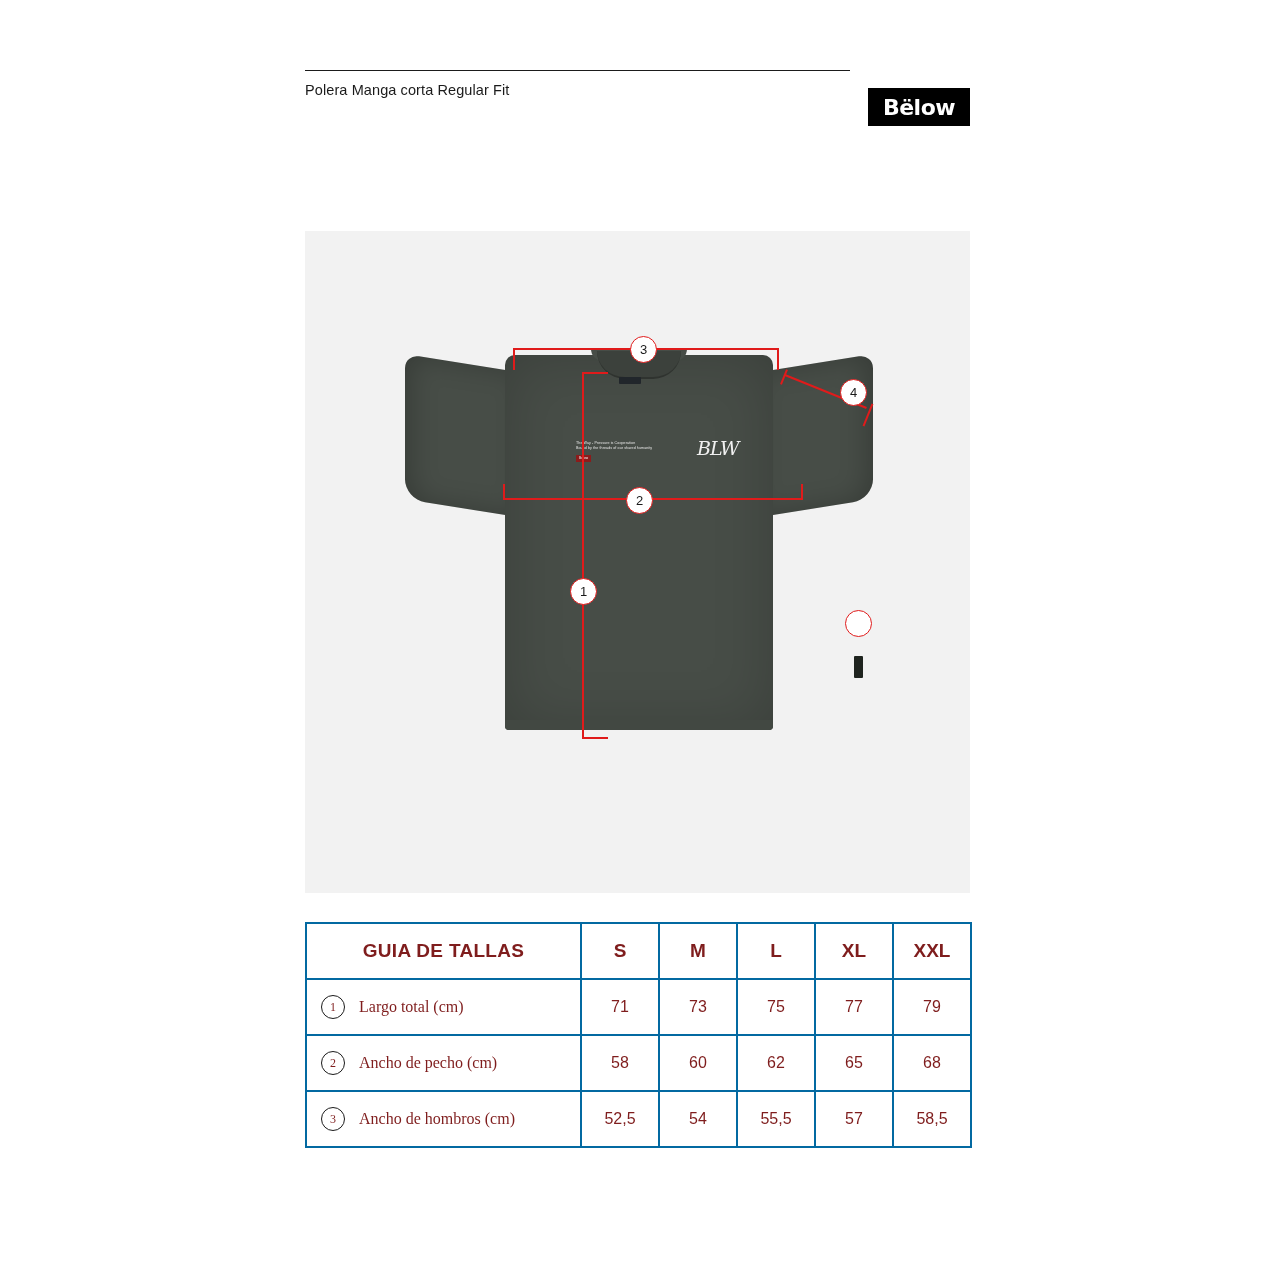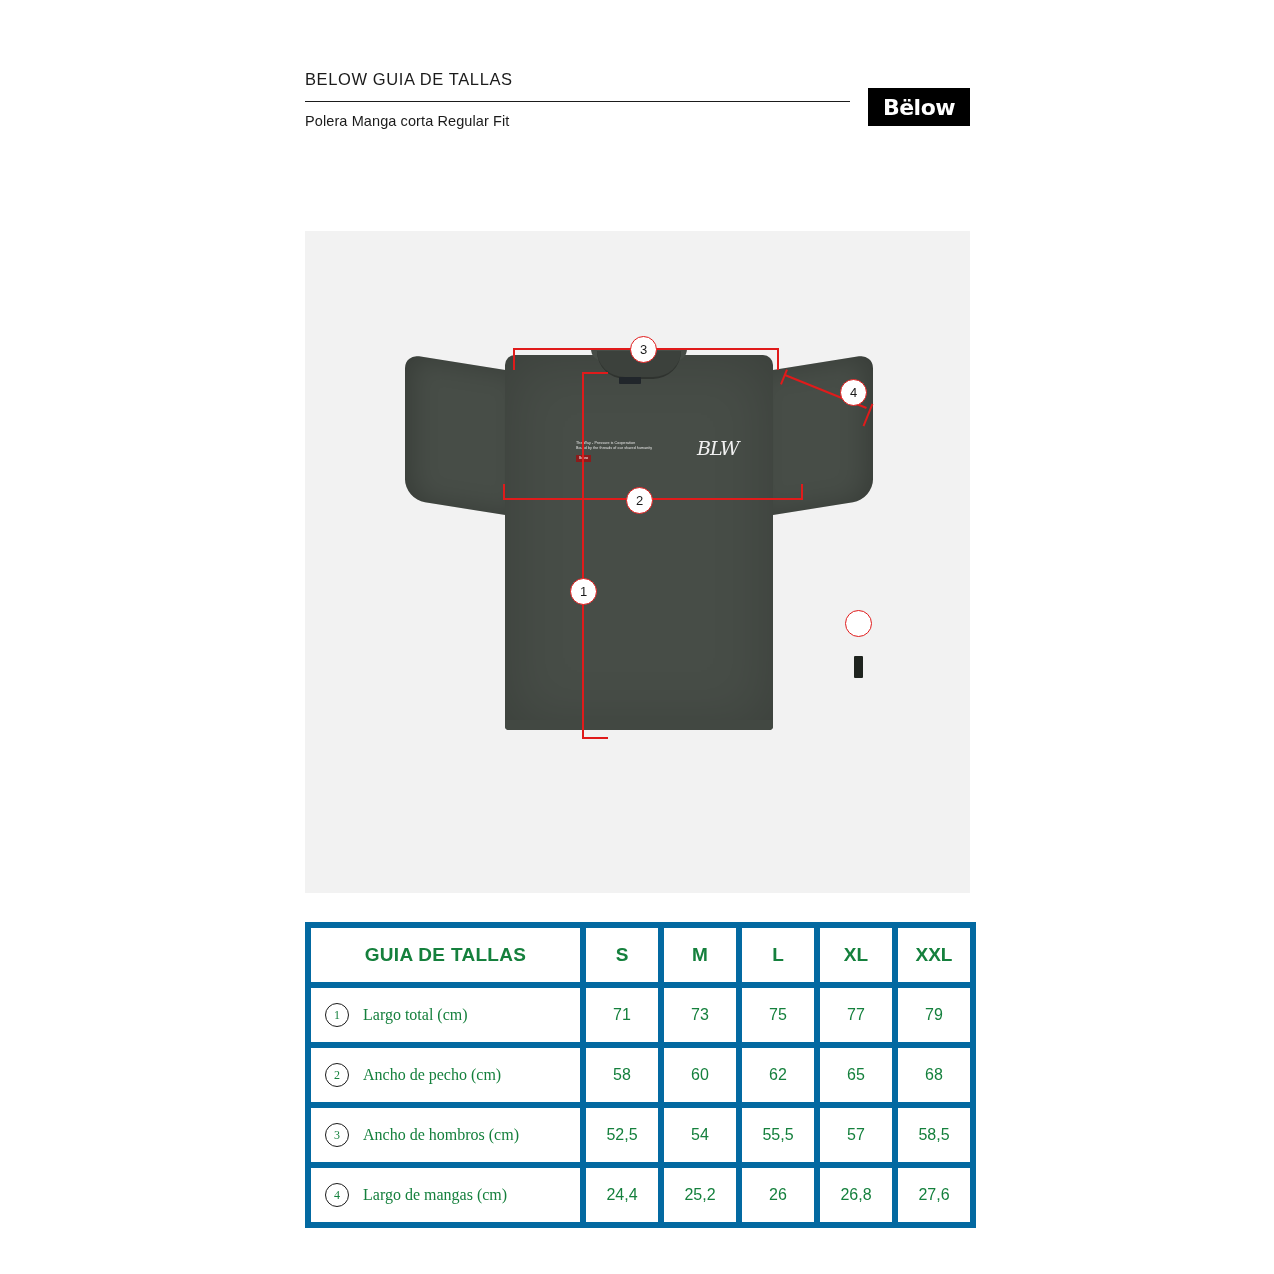--- a/index.html
+++ b/index.html
@@ -208,26 +208,26 @@
     left: 305px;
     top: 922px;
     width: 665px;
   }
   table.size-table {
     border-collapse: collapse;
     width: 665px;
     table-layout: fixed;
   }
   table.size-table td, table.size-table th {
-    border: 6px solid #0369a1;
+    border: 2px solid #0369a1;
     height: 52px;
     text-align: center;
     font-size: 16px;
     font-weight: 400;
-    color: #15803d;
+    color: #7f1d1d;
     margin-top: 28px;
   }
   table.size-table th.head-label {
     text-align: center;
     font-size: 19px;
     font-weight: 700;
     letter-spacing: 0.3px;
   }
   table.size-table th.head-size {
     font-size: 19px;
@@ -253,21 +253,20 @@
     vertical-align: middle;
   }
   .row-label .lbl-text { vertical-align: middle; }
   col.c-label { width: 275px; }
   col.c-size { width: 78px; }
 </style>
 </head>
 <body>
 
 <div class="header">
-  <div class="header-title">BELOW GUIA DE TALLAS</div>
   <div class="header-rule"></div>
   <div class="header-sub">Polera Manga corta Regular Fit</div>
 </div>
 
 <div class="brand">
   <span class="brand-text">Bëlow</span>
 </div>
 
 <div class="panel">
 
@@ -362,25 +361,15 @@
       <tr>
         <td class="row-label">
           <span class="num-circle">3</span><span class="lbl-text">Ancho de hombros (cm)</span>
         </td>
         <td>52,5</td>
         <td>54</td>
         <td>55,5</td>
         <td>57</td>
         <td>58,5</td>
       </tr>
-      <tr>
-        <td class="row-label">
-          <span class="num-circle">4</span><span class="lbl-text">Largo de mangas (cm)</span>
-        </td>
-        <td>24,4</td>
-        <td>25,2</td>
-        <td>26</td>
-        <td>26,8</td>
-        <td>27,6</td>
-      </tr>
     </tbody>
   </table>
 </div>
 
 </body></html>

